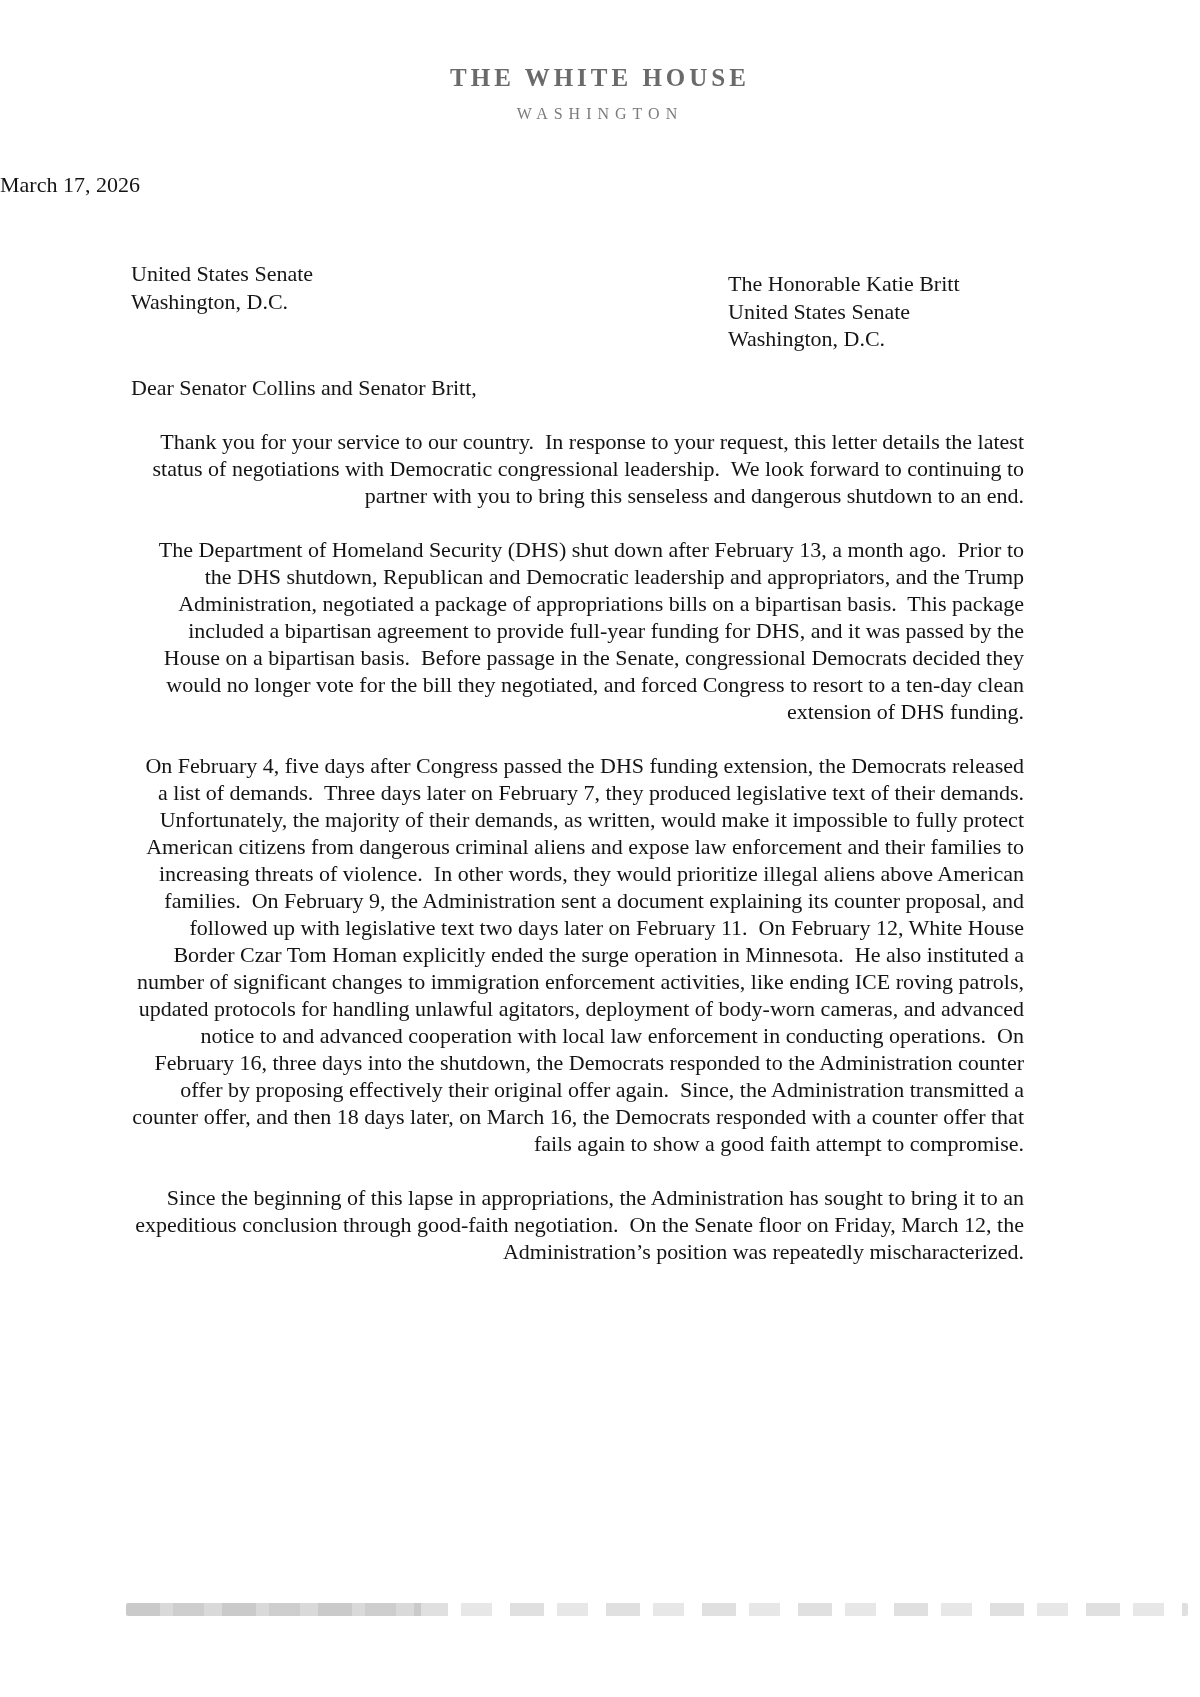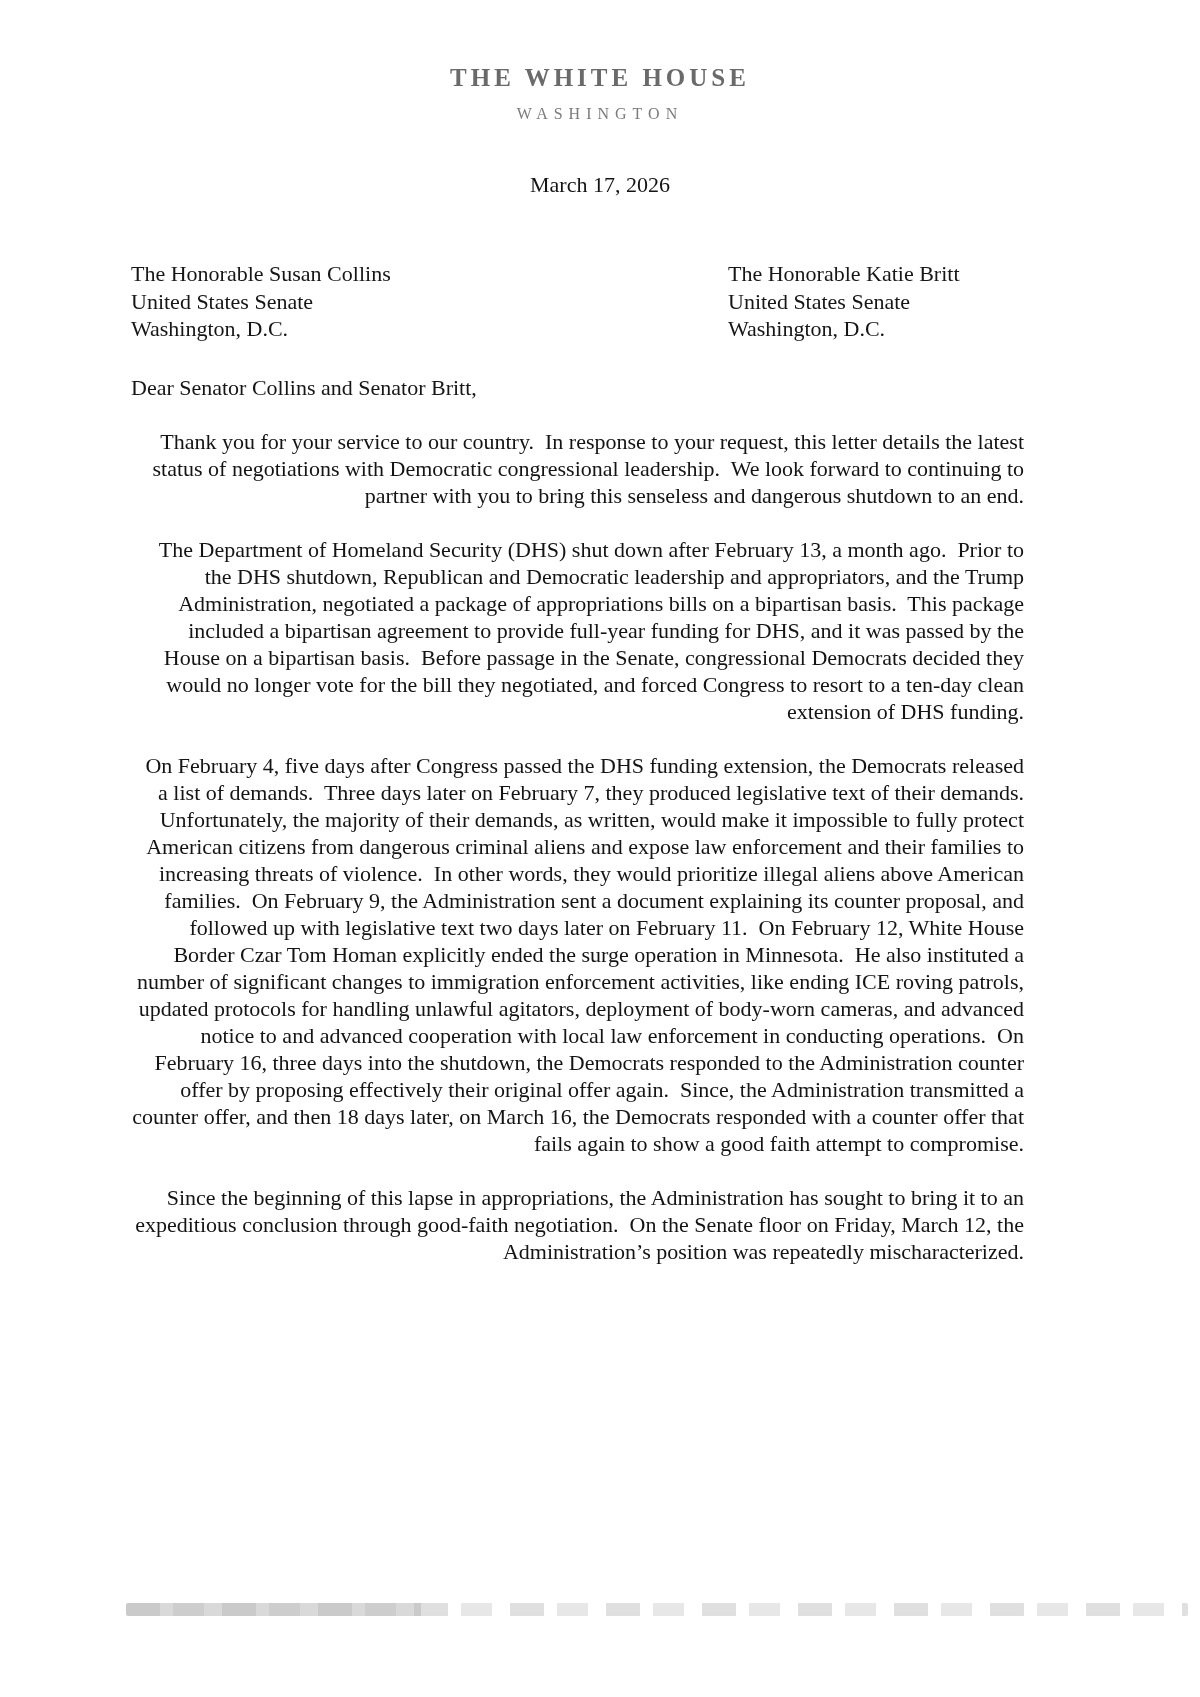--- a/index.html
+++ b/index.html
@@ -30,37 +30,36 @@
   }
   .lh-sub {
     margin-top: 13px;
     font-size: 16px;
     font-weight: 500;
     letter-spacing: 6px;
     color: #7b7b7b;
   }
   .date-line {
     margin-top: 49px;
-    text-align: center;
     font-size: 22px;
     color: #141414;
   }
   
   .recipients {
     position: relative;
     margin: 62px 0 0 131px;
     height: 84px;
     font-size: 22px;
     line-height: 27.5px;
   }
   .recipient-block { white-space: nowrap; }
   .recipient-right {
     position: absolute;
     left: 597px;
-    top: 0;
+    top: 10px;
   }
   .salutation {
     margin: 31px 0 0 131px;
     font-size: 22px;
   }
   
   .body-text { margin-top: 0; }
   .body-text p {
     margin: 27px 0 0 131px;
     width: 893px;
@@ -94,21 +93,20 @@
 
   <div class="letterhead">
     <div class="lh-title">THE WHITE HOUSE</div>
     <div class="lh-sub">WASHINGTON</div>
   </div>
 
   <div class="date-line">March 17, 2026</div>
 
   <div class="recipients">
     <div class="recipient-block">
-      <div>The Honorable Susan Collins</div>
       <div>United States Senate</div>
       <div>Washington, D.C.</div>
     </div>
     <div class="recipient-block recipient-right">
       <div>The Honorable Katie Britt</div>
       <div>United States Senate</div>
       <div>Washington, D.C.</div>
     </div>
   </div>
 

